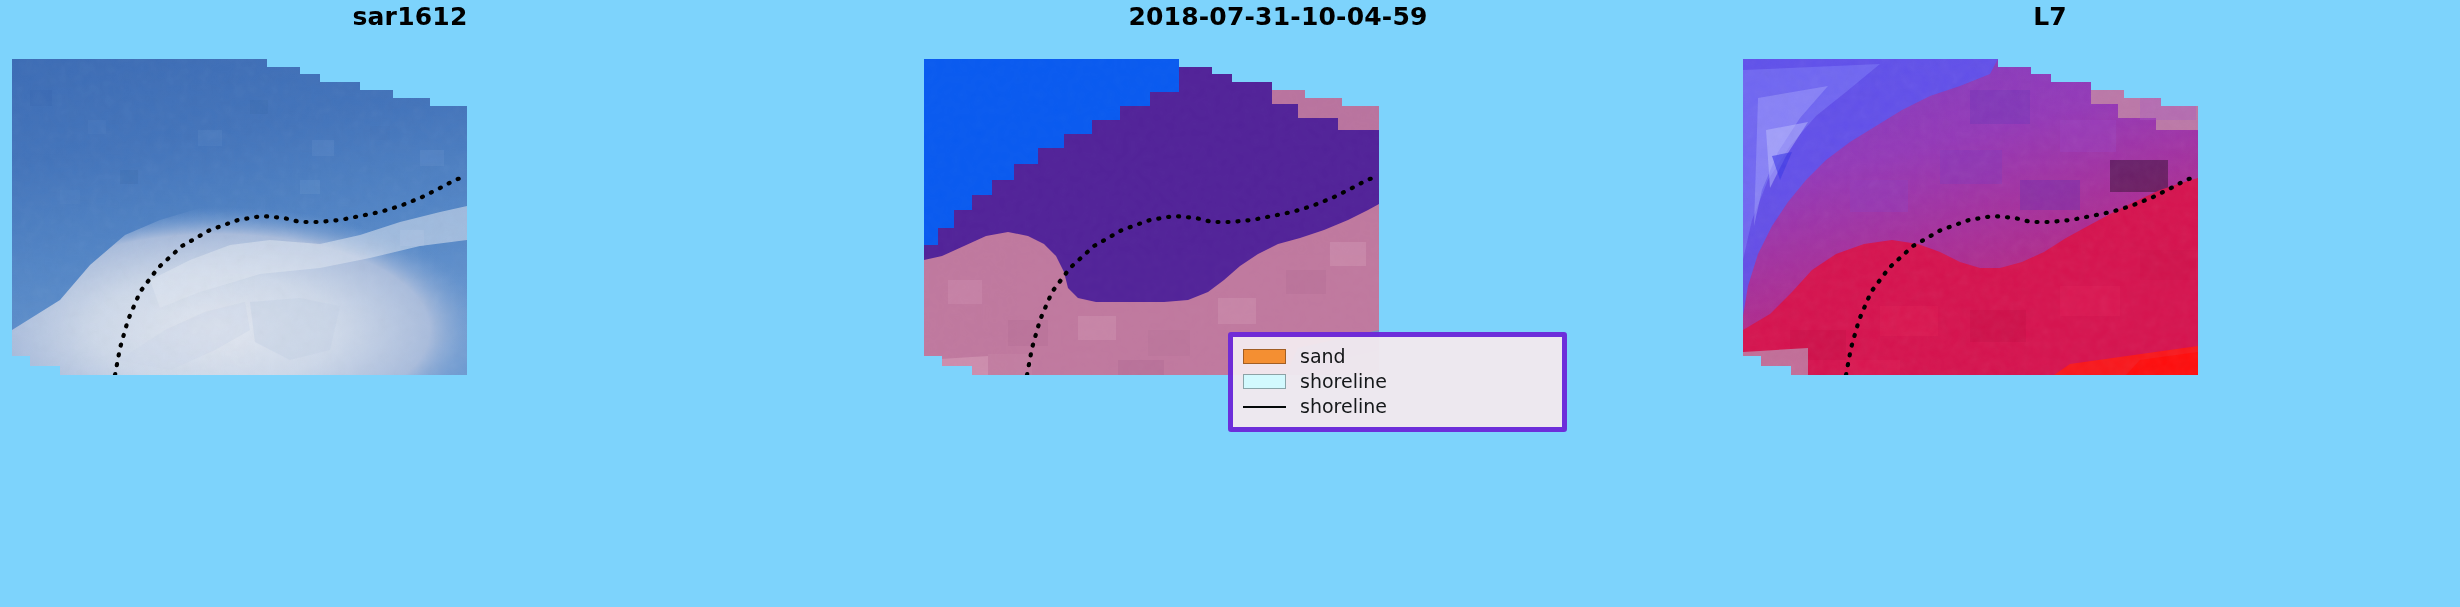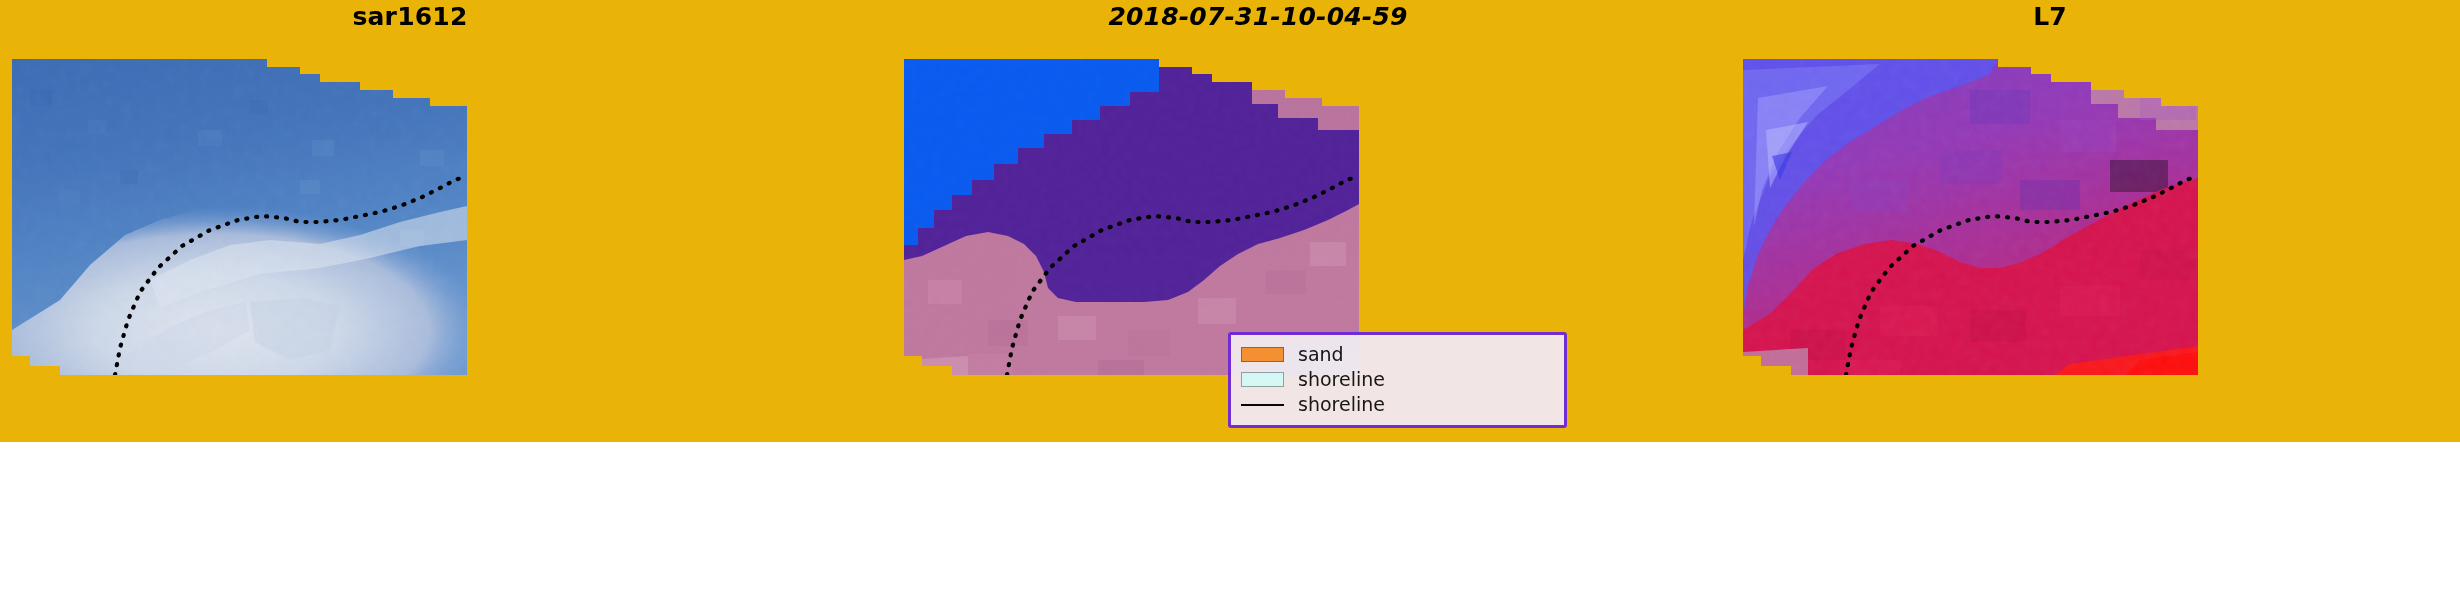--- a/index.html
+++ b/index.html
@@ -6,22 +6,22 @@
   html, body {
     margin: 0; padding: 0;
     width: 2460px; height: 607px;
     background: #ffffff;
     font-family: "DejaVu Sans", sans-serif;
     overflow: hidden;
   }
   #figure {
     position: relative;
     width: 2460px;
-    height: 442px;
-    background: #eab308;
+    height: 607px;
+    background: #7dd3fc;
   }
   .panel {
     position: absolute;
     top: 0;
     height: 607px;
   }
   .panel-title {
     position: absolute;
     top: 2px;
     left: 0;
@@ -44,21 +44,21 @@
   }
   .axes svg { display: block; }
 
   
   #legend {
     position: absolute;
     left: 1228px;
     top: 332px;
     width: 339px;
     background: #f2e9ef;
-    border: 3px solid #6d28d9;
+    border: 5px solid #6d28d9;
     border-radius: 3px;
     padding: 7px 10px 8px 10px;
     opacity: 0.96;
     z-index: 30;
   }
   .legend-row {
     display: flex;
     align-items: center;
     height: 25px;
   }
@@ -161,21 +161,21 @@
 
           <path d="M115,345 L120,318 L128,290 L140,262 L158,238 L182,216
                    L210,200 L238,190 L262,186 L284,188 L300,192 L318,192
                    L340,190 L360,186 L380,182 L400,176 L420,168 L440,158
                    L455,150 L467,146" fill="none" stroke="#000000" stroke-width="4.2" stroke-linecap="round" stroke-dasharray="1 9"></path>
         </g>
       </svg>
     </div>
   </div>
 
-  <div class="panel" style="left:848px; width:820px;font-style:italic;">
+  <div class="panel" style="left:868px; width:820px;">
     <div class="panel-title">2018-07-31-10-04-59</div>
     <div class="axes">
       <svg width="820" height="345" viewBox="0 0 820 345">
         <defs>
           <clipPath id="clipB">
             <path d="M56,29 L311,29 L311,37 L344,37 L344,44 L364,44 L364,52
                      L404,52 L404,60 L437,60 L437,68 L474,68 L474,76
                      L511,76 L511,345 L104,345 L104,336 L74,336 L74,326
                      L56,326 Z"></path>
           </clipPath>

